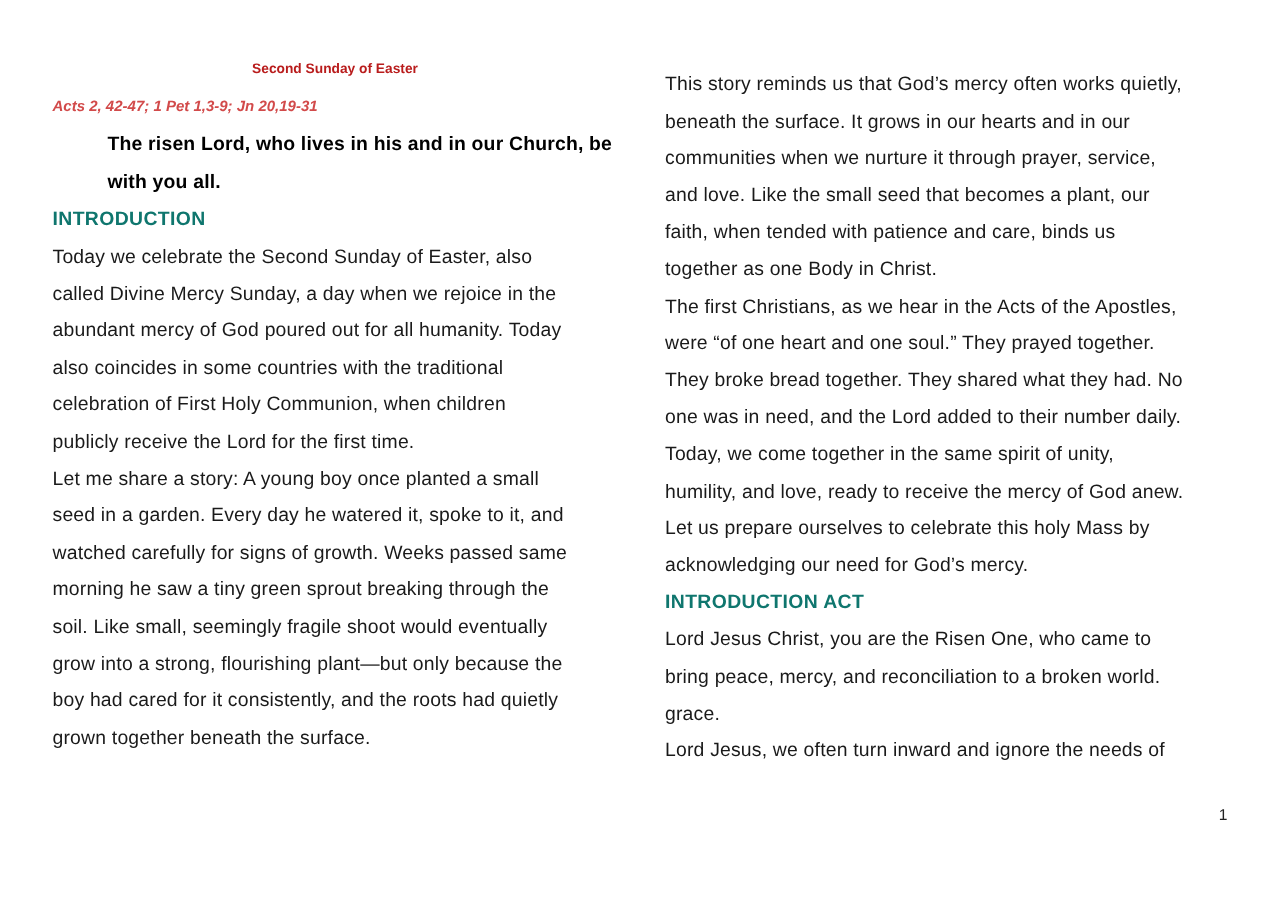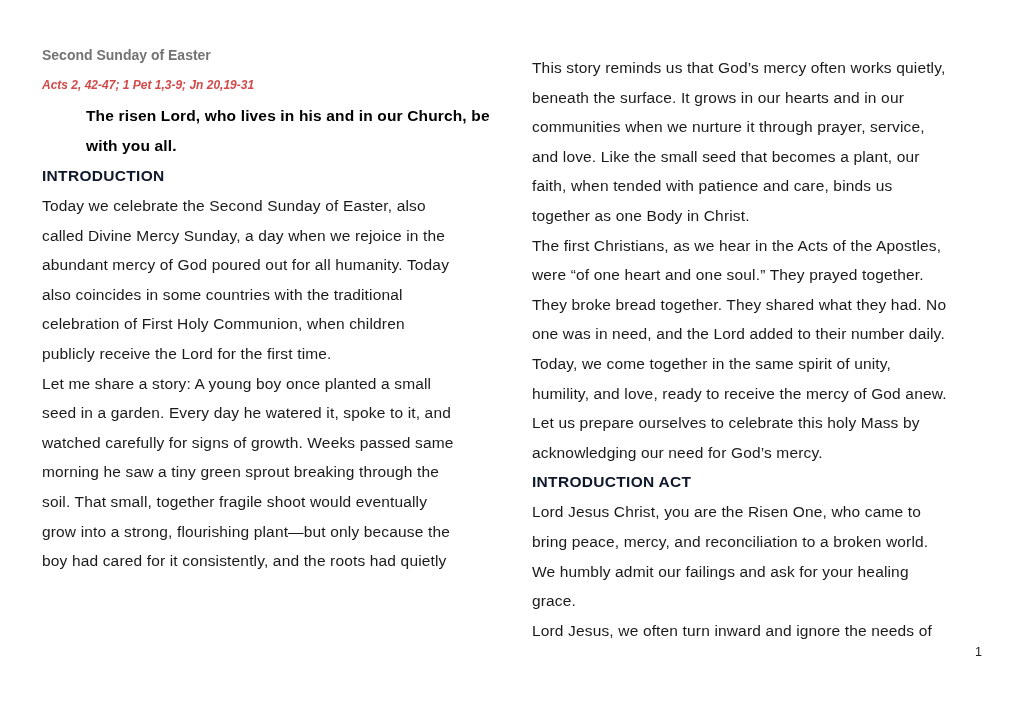--- a/index.html
+++ b/index.html
@@ -28,44 +28,45 @@
   .col-right { left: 532px; margin-top: 13px; }
 
   .line {
     font-size: 15.5px;
     line-height: 29.6px;
     white-space: nowrap;
     letter-spacing: 0.01em;
   }
 
   .title {
-    color: #737373;
+    color: #b91c1c;
     font-weight: bold;
-    font-size: 14px;
+    font-size: 11px;
     line-height: 30px;
     white-space: nowrap;
+    text-align: center;
   }
   .scripture {
     color: #d24a4a;
     font-style: italic;
     font-weight: bold;
     font-size: 12px;
     line-height: 31px;
     white-space: nowrap;
   }
   .greeting {
     color: #000000;
     font-weight: bold;
     font-size: 15.5px;
     line-height: 30px;
     white-space: nowrap;
     margin-left: 44px;
   }
   .section-head {
-    color: #0f172a;
+    color: #0f766e;
     font-weight: bold;
     font-size: 15.5px;
     line-height: 30px;
     letter-spacing: 0.02em;
     white-space: nowrap;
   }
   .body-line {
     color: #1a1a1a;
   }
 
@@ -103,23 +104,24 @@
       <div class="line body-line">also coincides in some countries with the traditional</div>
       <div class="line body-line">celebration of First Holy Communion, when children</div>
       <div class="line body-line">publicly receive the Lord for the first time.</div>
     </div>
 
     <div>
       <div class="line body-line">Let me share a story: A young boy once planted a small</div>
       <div class="line body-line">seed in a garden. Every day he watered it, spoke to it, and</div>
       <div class="line body-line">watched carefully for signs of growth. Weeks passed same</div>
       <div class="line body-line">morning he saw a tiny green sprout breaking through the</div>
-      <div class="line body-line">soil. That small, together fragile shoot would eventually</div>
+      <div class="line body-line">soil. Like small, seemingly fragile shoot would eventually</div>
       <div class="line body-line">grow into a strong, flourishing plant—but only because the</div>
       <div class="line body-line">boy had cared for it consistently, and the roots had quietly</div>
+      <div class="line body-line">grown together beneath the surface.</div>
     </div>
 
   </div>
 
   <div class="col col-right">
 
     <div>
       <div class="line body-line">This story reminds us that God’s mercy often works quietly,</div>
       <div class="line body-line">beneath the surface. It grows in our hearts and in our</div>
       <div class="line body-line">communities when we nurture it through prayer, service,</div>
@@ -137,21 +139,20 @@
       <div class="line body-line">humility, and love, ready to receive the mercy of God anew.</div>
       <div class="line body-line">Let us prepare ourselves to celebrate this holy Mass by</div>
       <div class="line body-line">acknowledging our need for God’s mercy.</div>
     </div>
 
     <div class="section-head">INTRODUCTION ACT</div>
 
     <div>
       <div class="line body-line">Lord Jesus Christ, you are the Risen One, who came to</div>
       <div class="line body-line">bring peace, mercy, and reconciliation to a broken world.</div>
-      <div class="line body-line">We humbly admit our failings and ask for your healing</div>
       <div class="line body-line">grace.</div>
     </div>
 
     <div>
       <div class="line body-line">Lord Jesus, we often turn inward and ignore the needs of</div>
     </div>
 
   </div>
 
   <div class="page-number">1</div>

